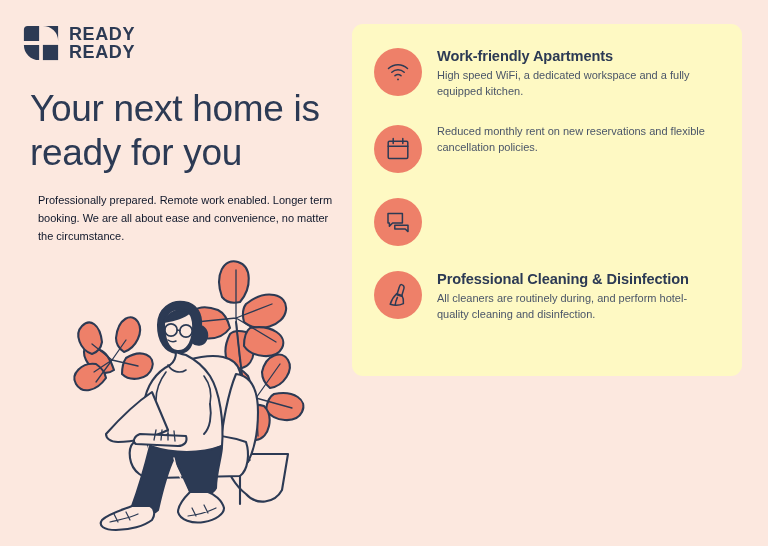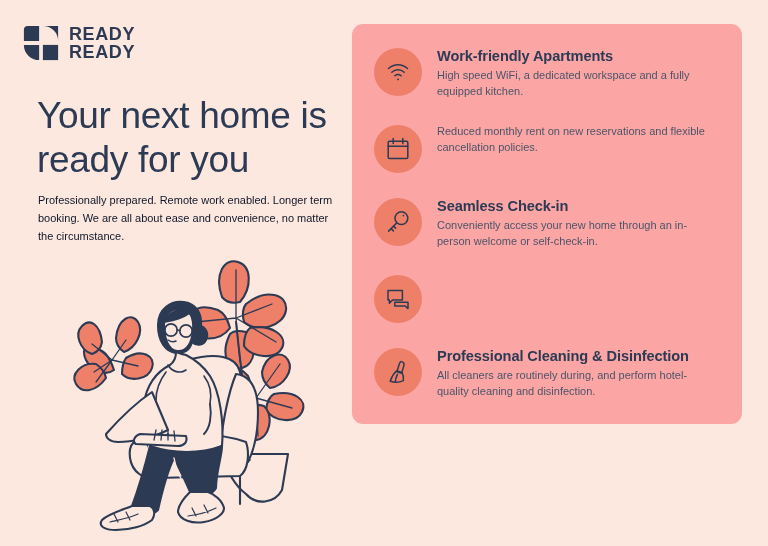--- a/index.html
+++ b/index.html
@@ -52,21 +52,21 @@
     font-weight: bold;
     font-size: 18px;
     letter-spacing: 0.6px;
     font-family: "Liberation Sans", sans-serif;
   }
   .headline {
     position: absolute;
     left: 22px;
     top: 79px;
     width: 320px;
-    margin: 15px;
+    margin: 8px;
     color: #2c3a54;
     font-size: 37px;
     line-height: 1.18;
     font-weight: normal;
     letter-spacing: -0.3px;
   }
   .subcopy {
     position: absolute;
     left: 22px;
     top: 176px;
@@ -85,22 +85,22 @@
     width: 300px;
     height: 285px;
   }
 
   
   .feature-card {
     position: absolute;
     left: 352px;
     top: 24px;
     width: 390px;
-    height: 400px;
-    background: #fca5a5;
+    height: 352px;
+    background: #fef9c3;
     border-radius: 11px;
     box-sizing: border-box;
     padding: 22px 22px 10px 22px;
   }
   .feature-list {
     display: flex;
     flex-direction: column;
     gap: 23px;
     list-style: none;
     margin: 0;
@@ -280,35 +280,20 @@
             <rect x="3.2" y="5.2" width="19.6" height="17.2" rx="1.2"></rect>
             <path d="M3.2 10.2 H22.8"></path>
             <path d="M8.2 2.6 V7.4 M17.8 2.6 V7.4"></path>
           </svg>
         </span>
         <span class="feature-text">
           <p class="feature-desc">Reduced monthly rent on new reservations and flexible cancellation policies.</p>
         </span>
       </li>
 
-      <li class="feature-item">
-        <span class="feature-icon-circle">
-          <svg width="26" height="26" viewBox="0 0 26 26" fill="none" stroke="#2c3a54" stroke-width="1.5" stroke-linecap="round" stroke-linejoin="round">
-            <circle cx="16.4" cy="9.2" r="6.4"></circle>
-            <circle cx="18.4" cy="6.6" r="0.85" fill="#2c3a54" stroke="none"></circle>
-            <path d="M11.9 13.8 L3.6 22.1"></path>
-            <path d="M6.1 19.6 L8.4 21.9"></path>
-            <path d="M8.6 17.1 L10.6 19.1"></path>
-          </svg>
-        </span>
-        <span class="feature-text">
-          <h3 class="feature-title">Seamless Check-in</h3>
-          <p class="feature-desc">Conveniently access your new home through an in-person welcome or self-check-in.</p>
-        </span>
-      </li>
 
       <li class="feature-item">
         <span class="feature-icon-circle">
           <svg width="26" height="26" viewBox="0 0 26 26" fill="none" stroke="#2c3a54" stroke-width="1.5" stroke-linecap="round" stroke-linejoin="round">
             <path d="M3 4.4 H17.4 V14 H7.6 L4.4 17.2 V14 H3 Z"></path>
             <path d="M9.8 16.2 H23 V22.6 L20.2 20 H9.8 Z" fill="#ee8069"></path>
           </svg>
         </span>
       </li>
 

